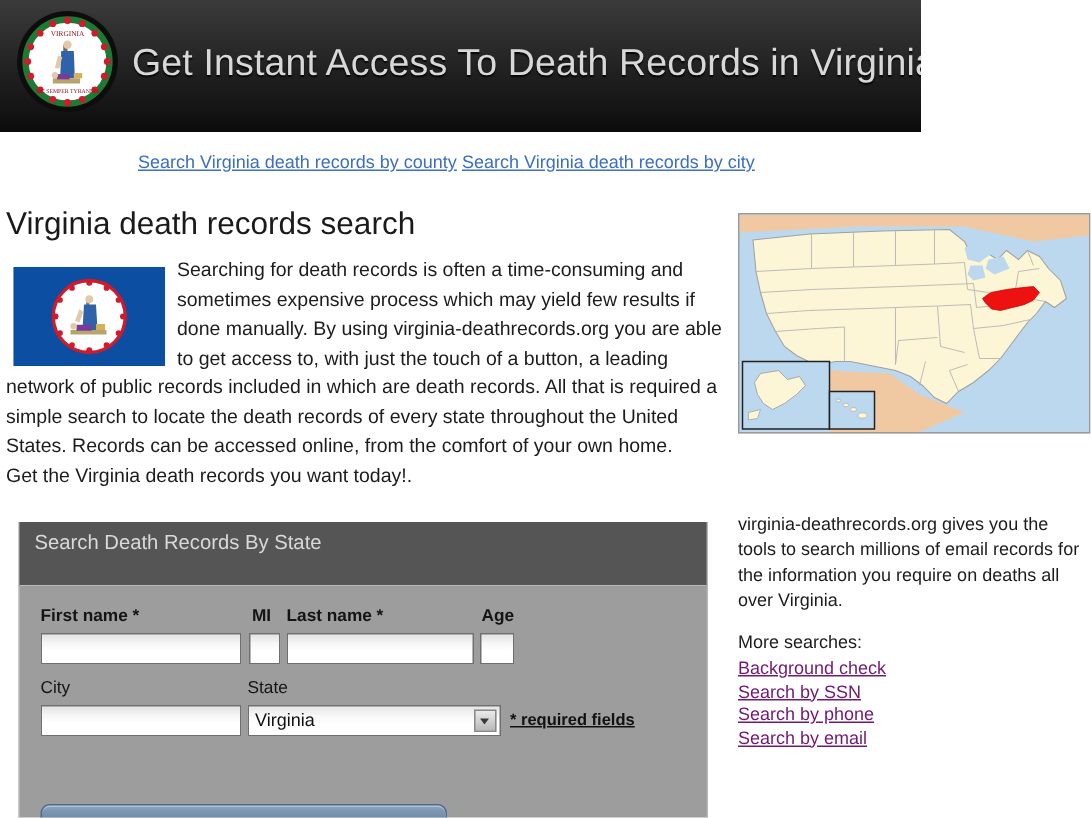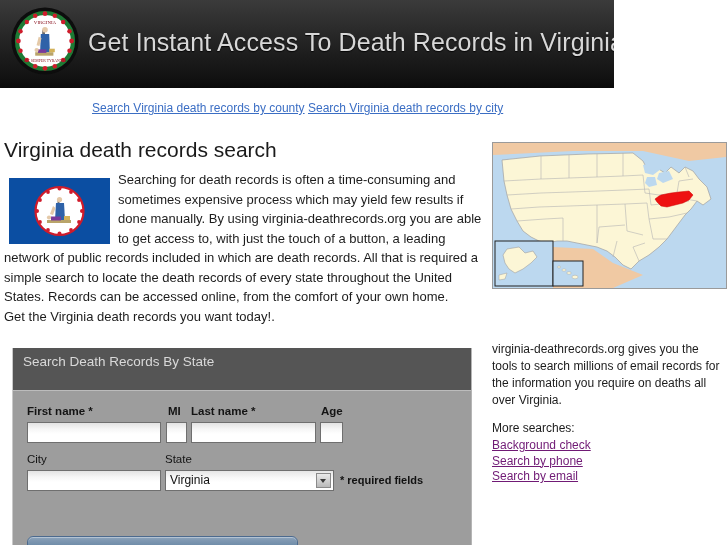--- a/index.html
+++ b/index.html
@@ -203,20 +203,21 @@
     border-left: 3.5px solid transparent;
     border-right: 3.5px solid transparent;
     border-top: 4px solid #3a3a3a;
   }
   .req-note {
     position: absolute;
     font-size: 11px;
     font-weight: bold;
     color: #111;
     white-space: nowrap;
+    text-decoration: underline;
   }
   .search-btn {
     position: absolute;
     left: 14px;
     top: 145px;
     width: 271px;
     height: 33px;
     border: 1px solid #4c6party;
     border: 1px solid #4c6a8e;
     border-radius: 6px;
@@ -440,15 +441,16 @@
     <div class="req-note" style="left:327px; top:83px;">* required fields</div>
 
     <button class="search-btn">Search Criminal Records</button>
   </div>
 </div>
 
 <div class="rightcol">
   <p>virginia-deathrecords.org gives you the tools to search millions of email records for the information you require on deaths all over Virginia.</p>
   <p class="more">More searches:</p>
   <a href="#">Background check</a>
+  <a href="#">Search by SSN</a>
   <a href="#">Search by phone</a>
   <a href="#">Search by email</a>
 </div>
 
 </body></html>

